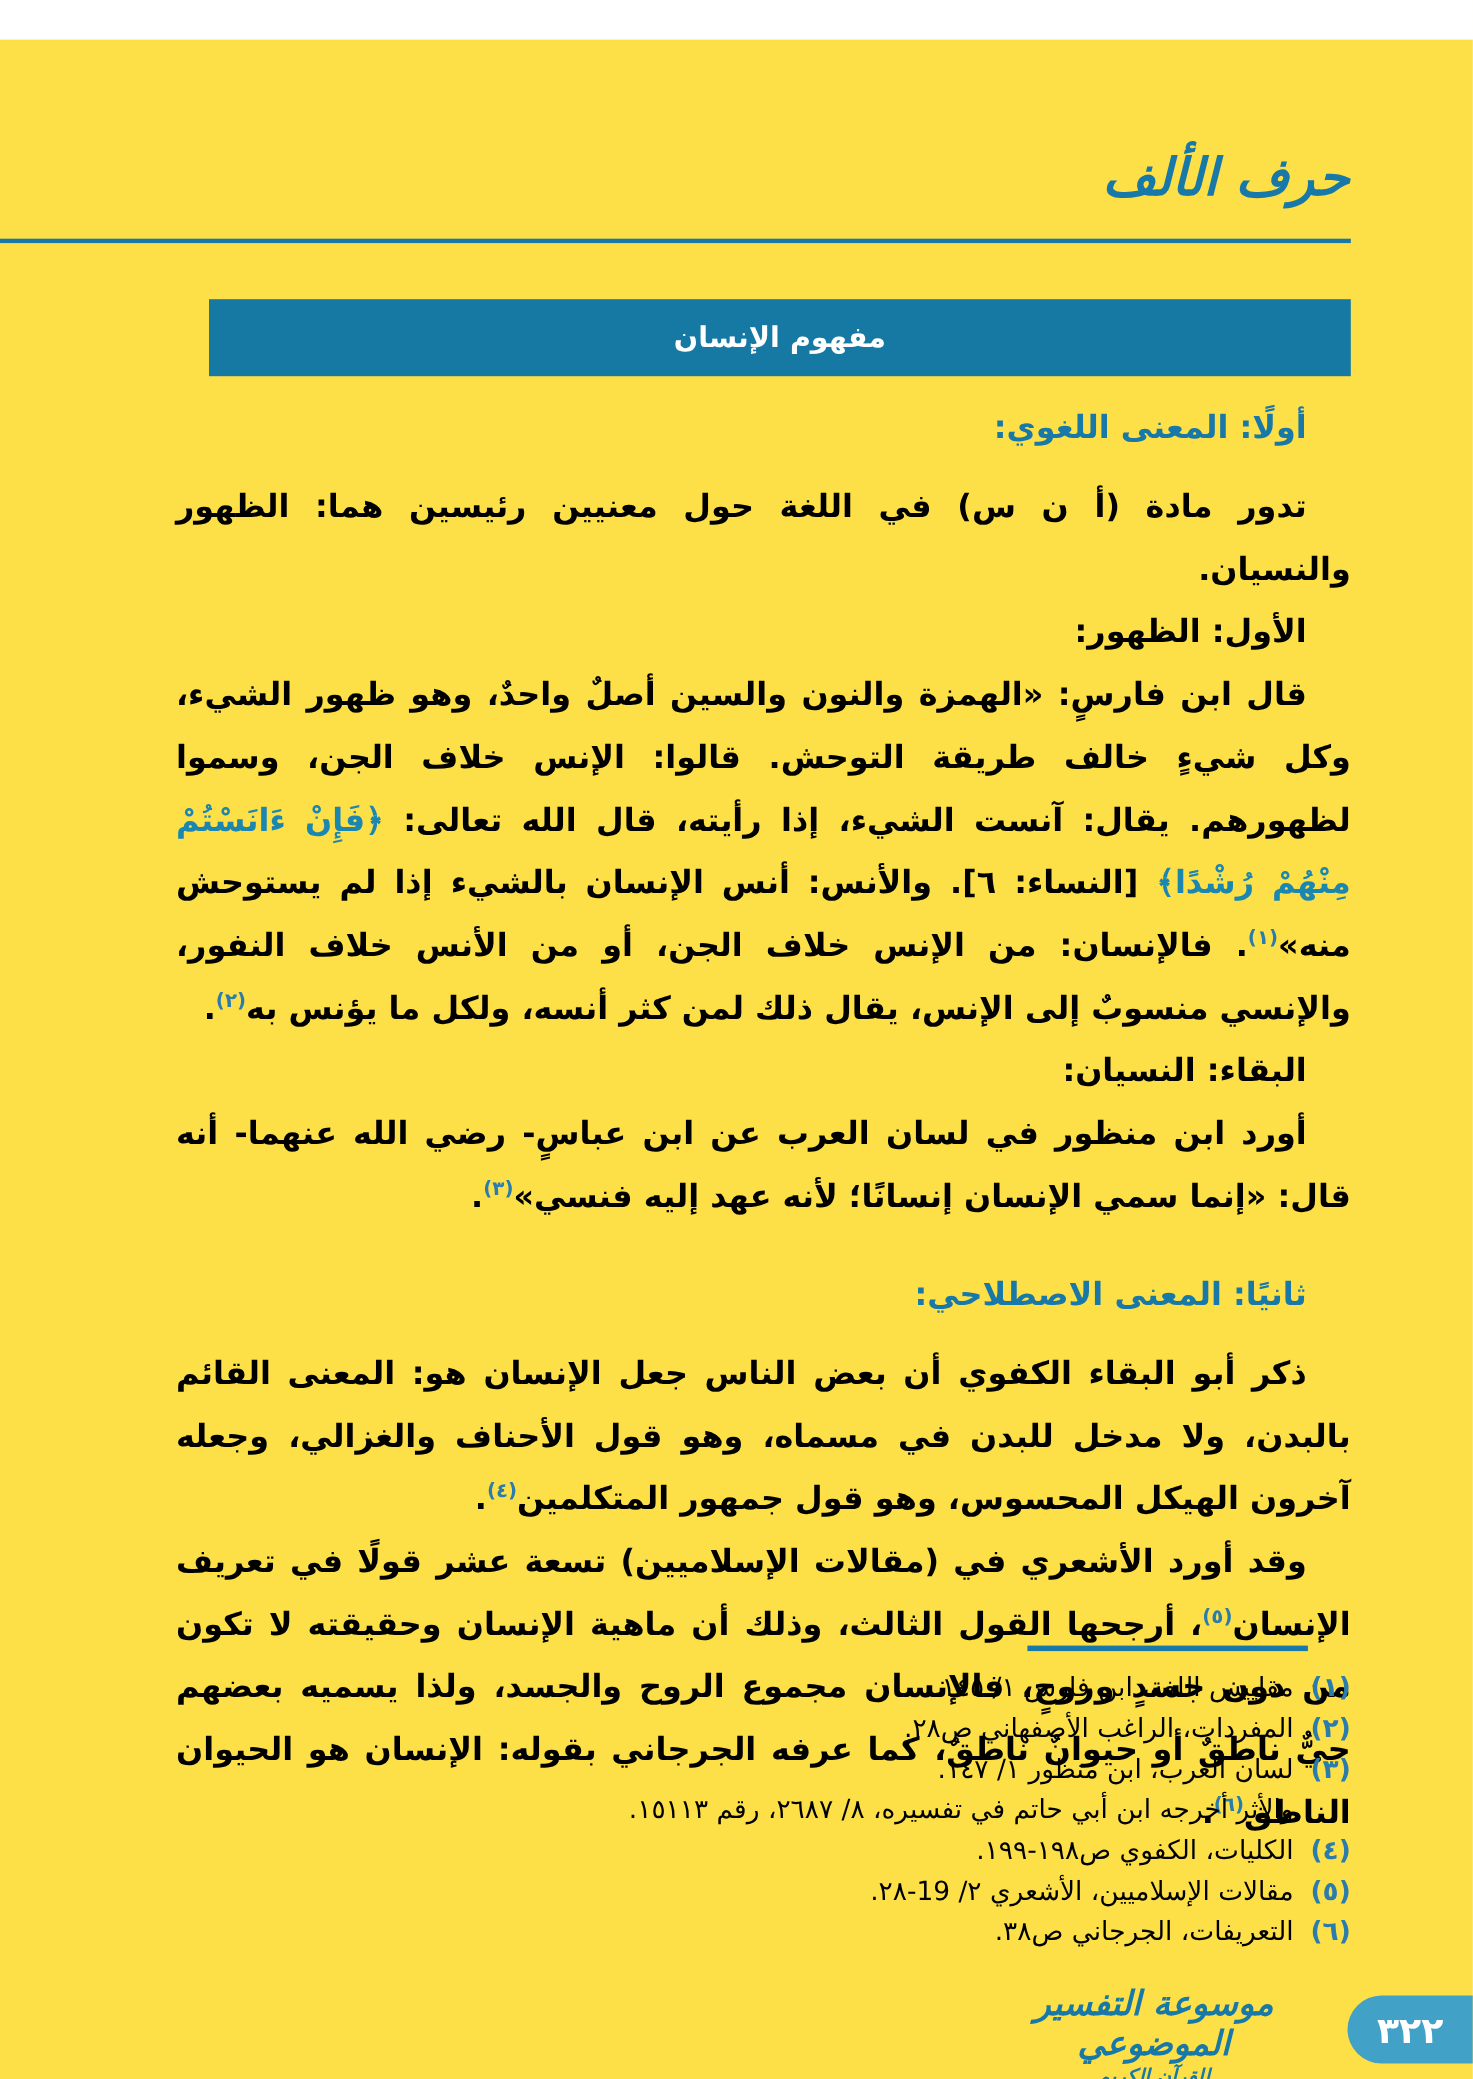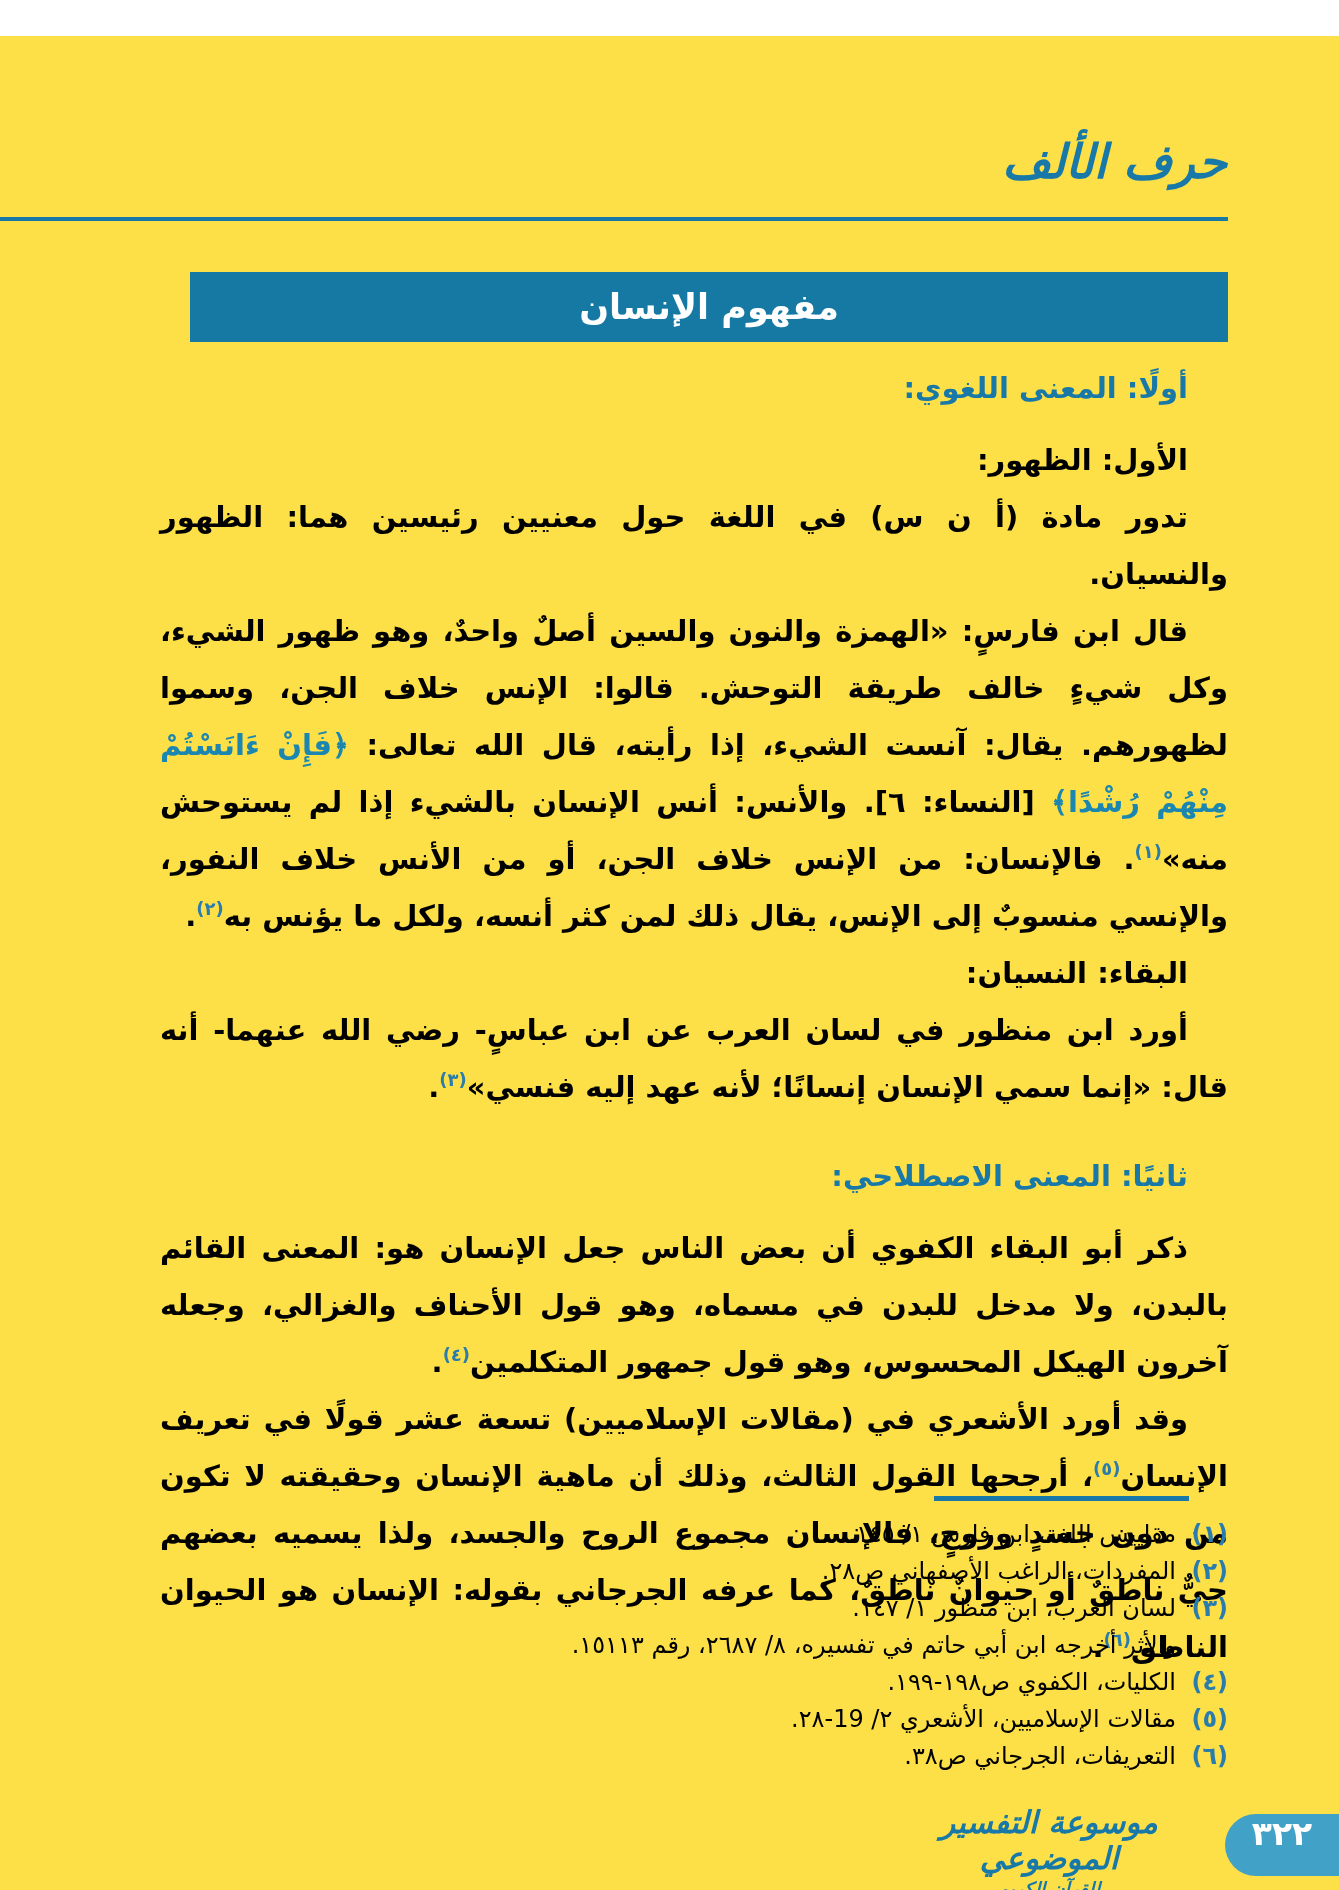--- a/index.html
+++ b/index.html
@@ -22,21 +22,21 @@
     position:absolute;top:181px;left:0;width:1228px;height:4px;
     background:#1878A8;
   }
   
   .banner{
     position:absolute;top:236px;left:190px;width:1038px;height:70px;
     background:#1679A3;
     display:flex;align-items:center;justify-content:center;
   }
   .banner-title{
-    color:#ffffff;font-size:35px;font-weight:bold;
+    color:#ffffff;font-size:26px;font-weight:bold;
   }
   
   .content{
     position:absolute;top:322px;right:111px;width:1068px;
     color:#000;font-size:29px;font-weight:bold;line-height:57px;
     text-align:justify;
   }
   .content p{margin:0;text-indent:40px;}
   .sec-heading{
     color:#1878A8;font-size:29px;font-weight:bold;line-height:60px;
@@ -70,46 +70,46 @@
   .logo-main{
     font-size:31px;font-weight:bold;font-style:italic;line-height:36px;
     letter-spacing:-1px;
   }
   .logo-sub{
     font-size:18px;font-weight:bold;font-style:italic;line-height:26px;
   }
   .page-badge{
     position:absolute;top:1778px;right:0;width:114px;height:62px;
     background:#41A1C7;border-radius:31px 0 0 31px;
-    display:flex;align-items:flex-start;justify-content:center;
+    display:flex;align-items:center;justify-content:center;
   }
   .page-badge span{color:#ffffff;font-size:33px;font-weight:bold;}
 </style>
 </head>
 <body>
 
 <div class="page">
 
   <div class="chapter-header">حرف الألف</div>
   <div class="header-rule"></div>
 
   <div class="banner">
     <span class="banner-title">مفهوم الإنسان</span>
   </div>
 
   <div class="content">
 
     <h2 class="sec-heading">أولًا: المعنى اللغوي:</h2>
 
     <p>
-      <span>الأول: الظهور:</span>
+      <span>تدور مادة (أ ن س) في اللغة حول معنيين رئيسين هما: الظهور والنسيان.</span>
     </p>
 
     <p>
-      <span>تدور مادة (أ ن س) في اللغة حول معنيين رئيسين هما: الظهور والنسيان.</span>
+      <span>الأول: الظهور:</span>
     </p>
 
     <p>
       <span>قال ابن فارسٍ: «الهمزة والنون والسين أصلٌ واحدٌ، وهو ظهور الشيء، وكل شيءٍ خالف طريقة التوحش. قالوا: الإنس خلاف الجن، وسموا لظهورهم. يقال: آنست الشيء، إذا رأيته، قال الله تعالى: </span><span class="verse">﴿فَإِنْ ءَانَسْتُمْ مِنْهُمْ رُشْدًا﴾</span><span> [النساء: ٦]. </span><span>والأنس: أنس الإنسان بالشيء إذا لم يستوحش منه»</span><span class="fnref">(١)</span><span>. فالإنسان: من الإنس خلاف الجن، أو من الأنس خلاف النفور، والإنسي منسوبٌ إلى الإنس، يقال ذلك لمن كثر أنسه، ولكل ما يؤنس به</span><span class="fnref">(٢)</span><span>.</span>
     </p>
 
     <p>
       <span>البقاء: النسيان:</span>
     </p>
 

